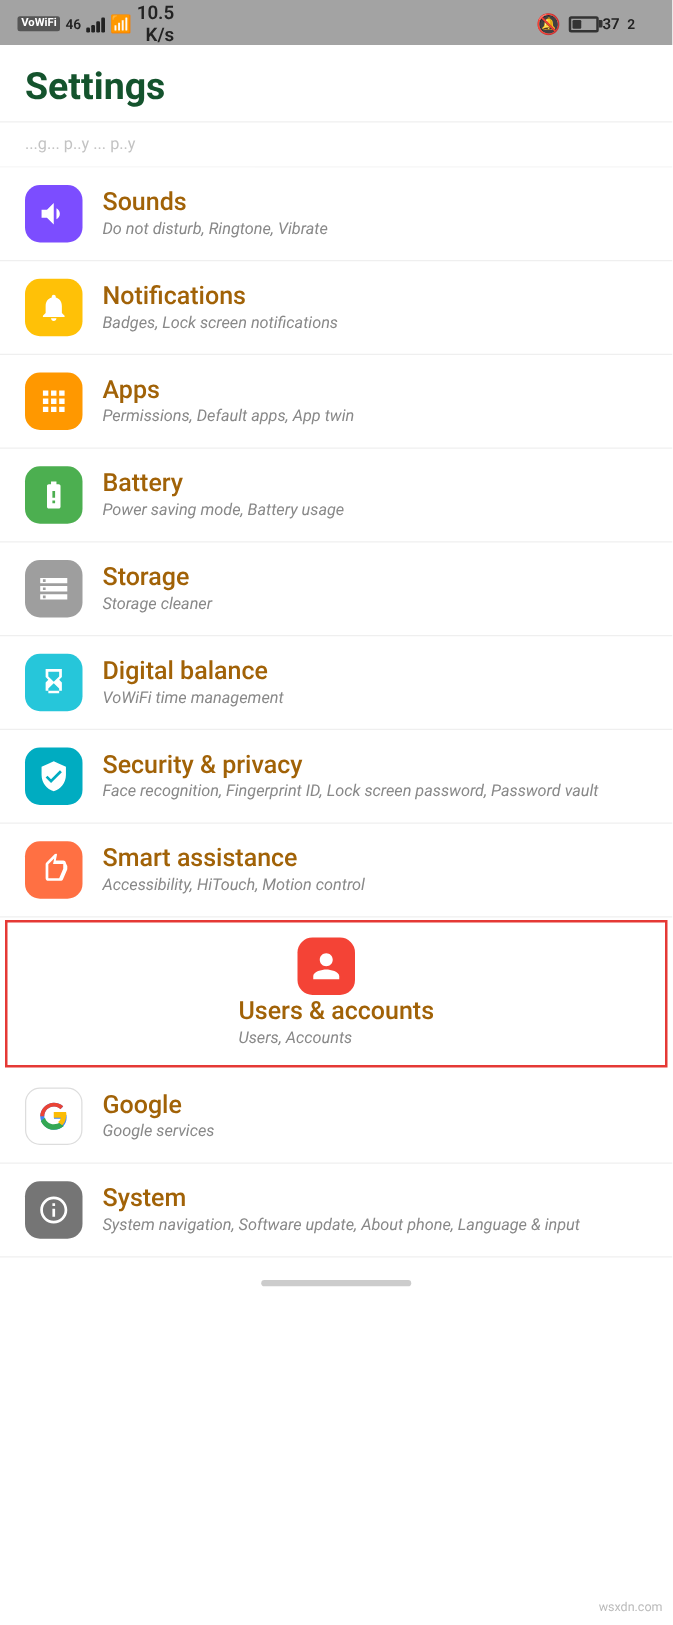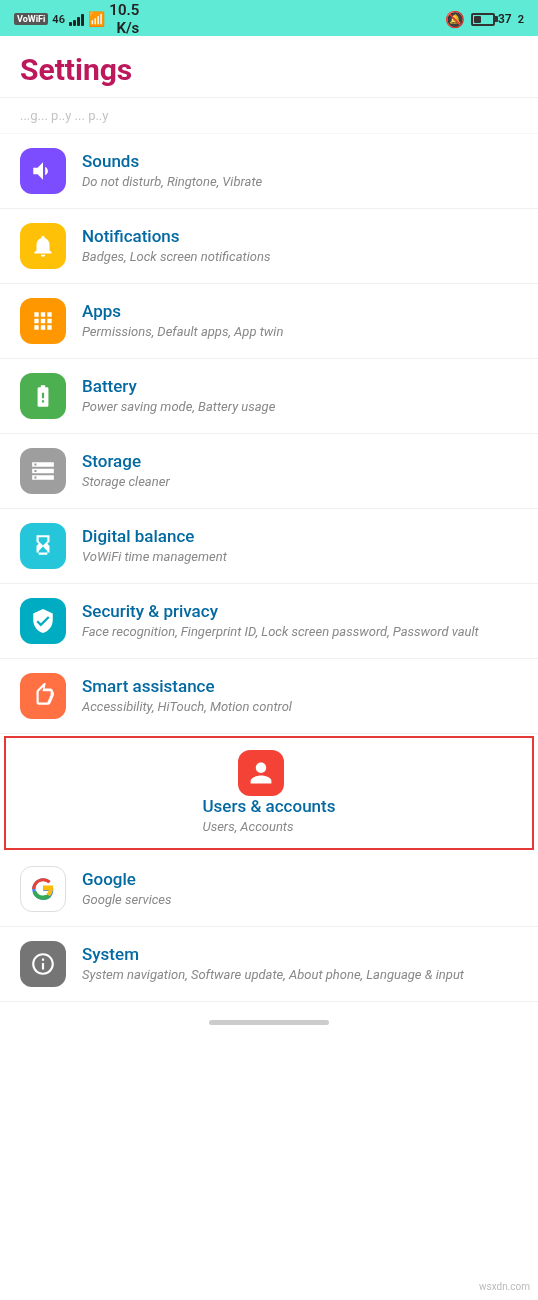--- a/index.html
+++ b/index.html
@@ -9,22 +9,22 @@
       background: #fff;
       font-family: 'Roboto', Arial, sans-serif;
       overflow-x: hidden;
     }
 
     
     .status-bar {
       display: flex;
       justify-content: space-between;
       align-items: center;
-      padding: 6px 14px 4px 14px;
-      background: #5eead4;
+      padding: 6px 30px 4px 14px;
+      background: #a3a3a3;
       height: 36px;
     }
     .status-left {
       display: flex;
       align-items: center;
       gap: 4px;
       font-size: 11px;
       font-weight: 600;
       color: #222;
     }
@@ -94,21 +94,21 @@
     }
 
     
     .page-header {
       padding: 16px 20px 10px 20px;
       border-bottom: 1px solid #f0f0f0;
     }
     .page-title {
       font-size: 30px;
       font-weight: 700;
-      color: #be185d;
+      color: #14532d;
     }
 
     
     .partial-item {
       padding: 10px 20px;
       border-bottom: 1px solid #eee;
       opacity: 0.5;
       font-size: 13px;
       color: #888;
       white-space: nowrap;
@@ -159,23 +159,23 @@
     .icon-teal-dark { background: #00ACC1; }
     .icon-orange { background: #FF7043; }
     .icon-red { background: #F44336; }
     .icon-google { background: #fff; border: 1px solid #ddd; }
     .icon-gray-dark { background: #757575; }
 
     .item-text {
       flex: 1;
     }
     .item-title {
-      font-size: 17px;
+      font-size: 20px;
       font-weight: 500;
-      color: #0369a1;
+      color: #a16207;
       margin-bottom: 2px;
     }
     .item-subtitle {
       font-size: 13px;
       color: #888;
       line-height: 1.4;
       font-style: italic;
     }
 
     

